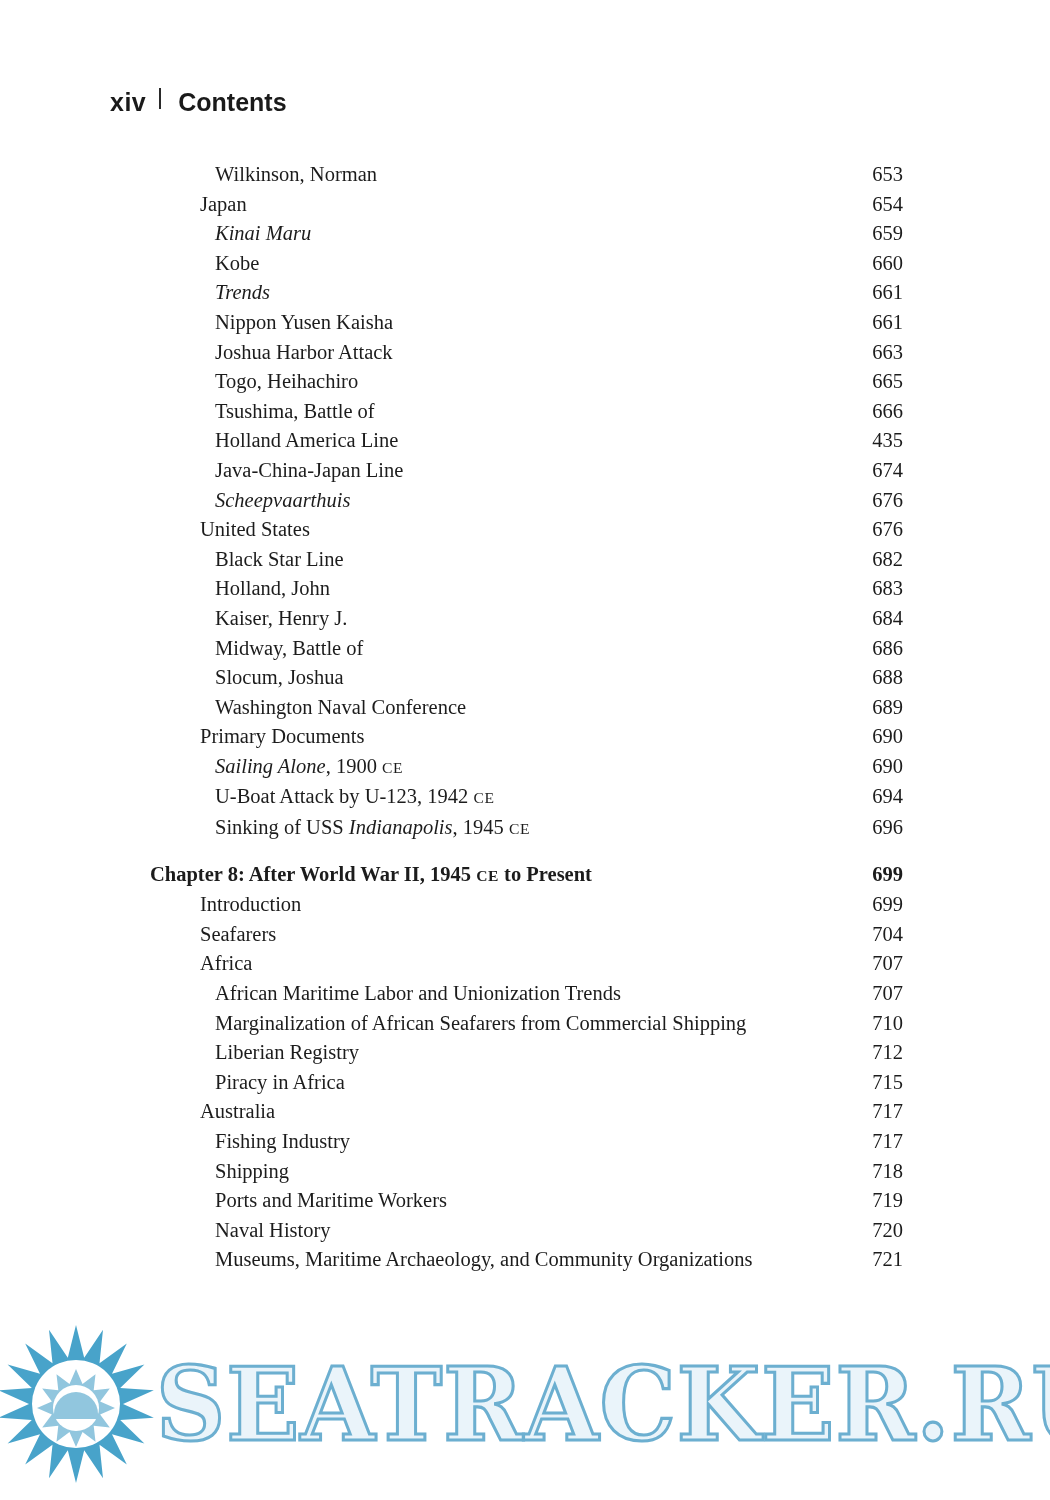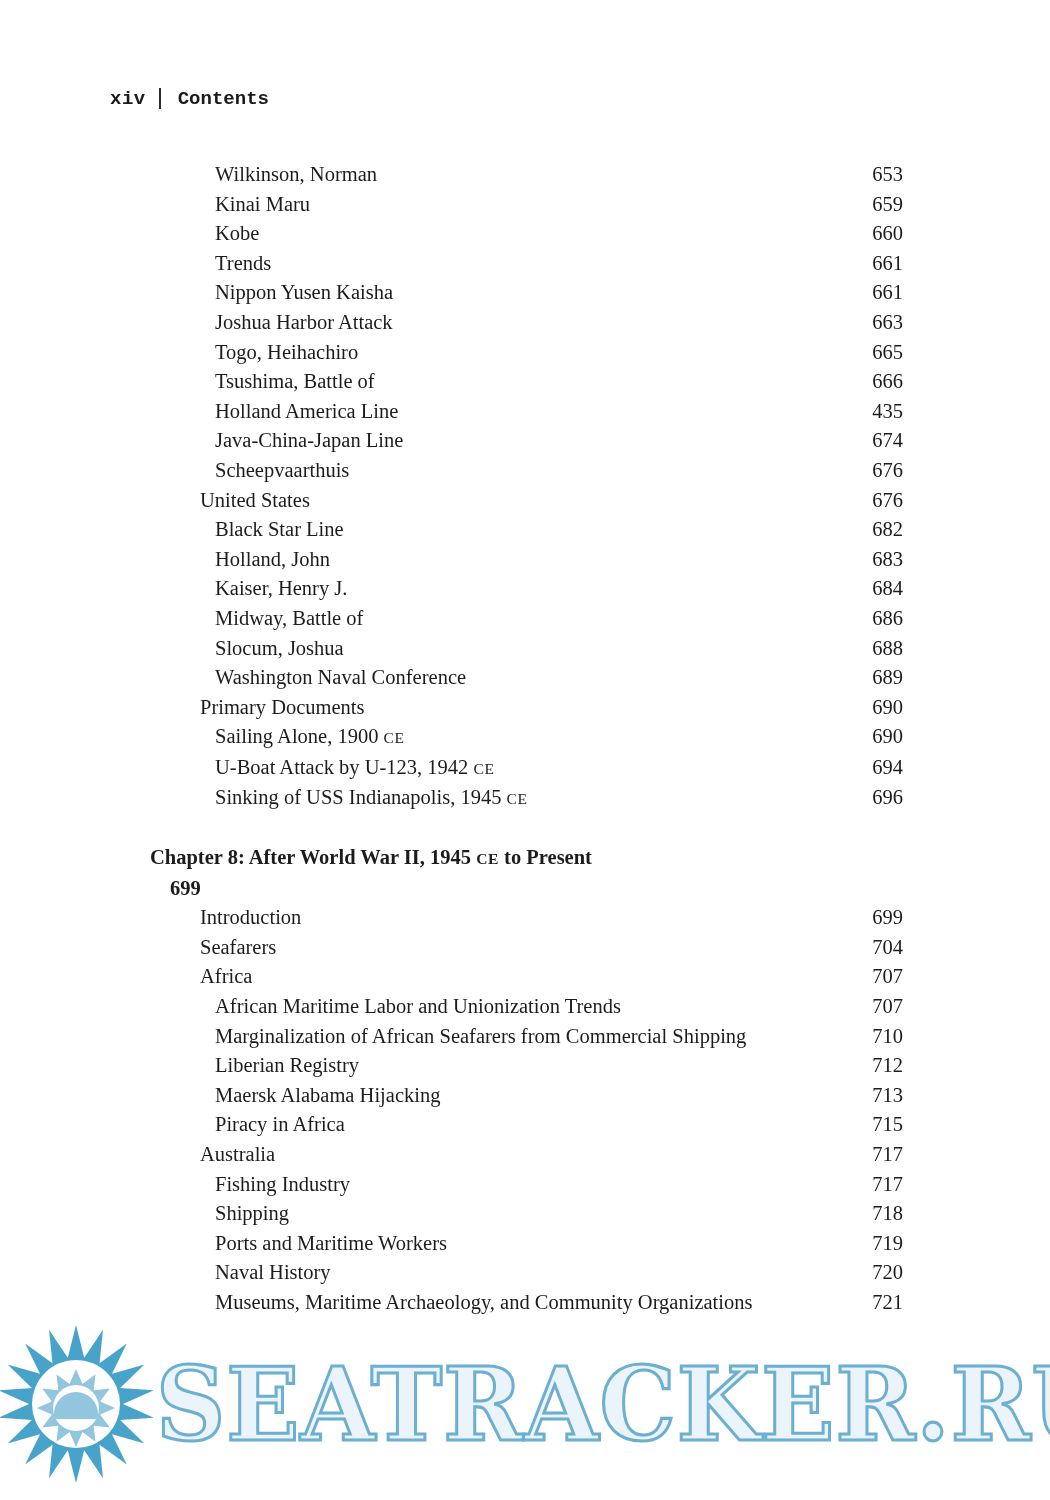--- a/index.html
+++ b/index.html
@@ -11,22 +11,22 @@
     font-family: "Liberation Serif", serif;
     color: #1c1c1c;
   }
   .page { position: absolute; inset: 0; background: #ffffff; }
 
   
   .running-head {
     position: absolute;
     left: 110px; top: 88px;
     display: flex; align-items: flex-start;
-    font-family: Liberation Mono, monospace;
-    font-size: 19px; font-weight: bold;
+    font-family: Liberation Sans, sans-serif;
+    font-size: 25px; font-weight: bold;
     color: #1a1a1a;
   }
   .running-head .folio { letter-spacing: 0.5px; }
   .running-head .rule {
     width: 2px; height: 21px;
     background: #2a2a2a;
     margin: 0 17px 0 13px;
   }
 
   
@@ -38,24 +38,24 @@
     line-height: 29.6px;
   }
   .toc-row {
     display: flex;
     justify-content: center;
     align-items: baseline;
   }
   .toc-row.indent-1 .toc-title { padding-left: 50px; }
   .toc-row.indent-2 .toc-title { padding-left: 65px; }
   .toc-row.bold { font-weight: bold; }
-  .toc-row.space-before { margin-top: 29px; flex-direction: column; }
+  .toc-row.space-before { margin-top: 16px; }
   .toc-title { flex: 1 1 auto; }
   .toc-page { flex: 0 0 auto; text-align: right; padding-left: 20px; }
-  .it { }
+  .it { font-style: italic; }
   .sc { font-size: 0.76em; letter-spacing: 0.6px; }
 
   
   .watermark {
     position: absolute;
     left: 0; right: 0; bottom: 16px;
     height: 160px;
     display: flex;
     align-items: center;
     opacity: 0.95;
@@ -85,20 +85,24 @@
     <span class="folio">xiv</span>
     <span class="rule"></span>
     <span class="title">Contents</span>
   </div>
 
   <div class="toc">
       <div class="toc-row indent-2">
         <span class="toc-title"><span>Wilkinson, Norman</span></span>
         <span class="toc-page">653</span>
       </div>
+      <div class="toc-row indent-1">
+        <span class="toc-title"><span>Japan</span></span>
+        <span class="toc-page">654</span>
+      </div>
       <div class="toc-row indent-2">
         <span class="toc-title"><span class="it">Kinai Maru</span></span>
         <span class="toc-page">659</span>
       </div>
       <div class="toc-row indent-2">
         <span class="toc-title"><span>Kobe</span></span>
         <span class="toc-page">660</span>
       </div>
       <div class="toc-row indent-2">
         <span class="toc-title"><span class="it">Trends</span></span>
@@ -196,24 +200,20 @@
         <span class="toc-title"><span>African Maritime Labor and Unionization Trends</span></span>
         <span class="toc-page">707</span>
       </div>
       <div class="toc-row indent-2">
         <span class="toc-title"><span>Marginalization of African Seafarers from Commercial Shipping</span></span>
         <span class="toc-page">710</span>
       </div>
       <div class="toc-row indent-2">
         <span class="toc-title"><span>Liberian Registry</span></span>
         <span class="toc-page">712</span>
-      </div>
-      <div class="toc-row indent-2">
-        <span class="toc-title"><span class="it">Maersk Alabama</span><span> Hijacking</span></span>
-        <span class="toc-page">713</span>
       </div>
       <div class="toc-row indent-2">
         <span class="toc-title"><span>Piracy in Africa</span></span>
         <span class="toc-page">715</span>
       </div>
       <div class="toc-row indent-1">
         <span class="toc-title"><span>Australia</span></span>
         <span class="toc-page">717</span>
       </div>
       <div class="toc-row indent-2">

